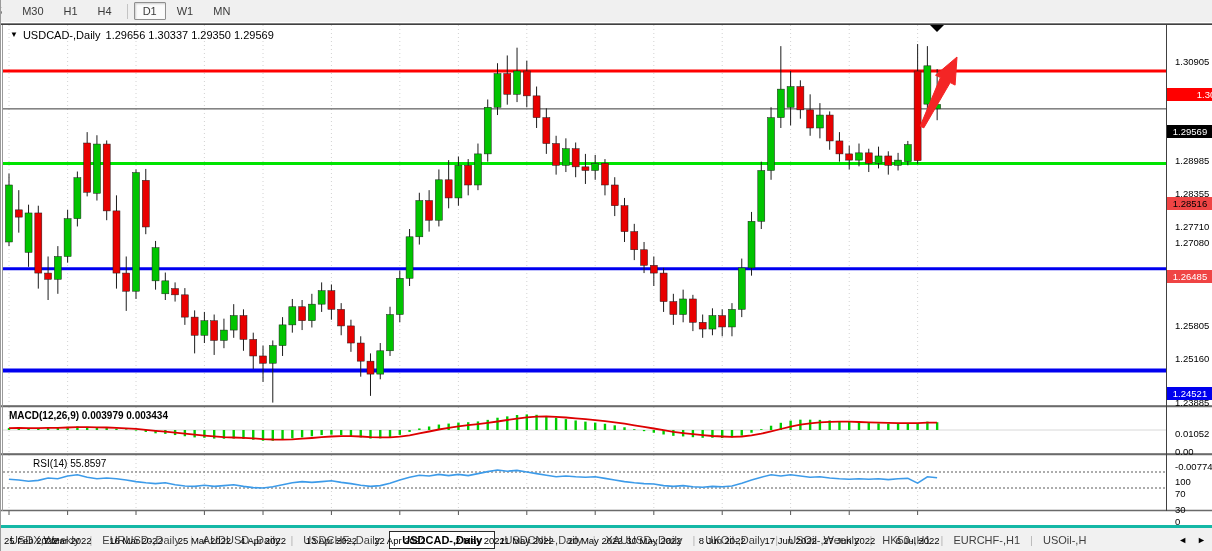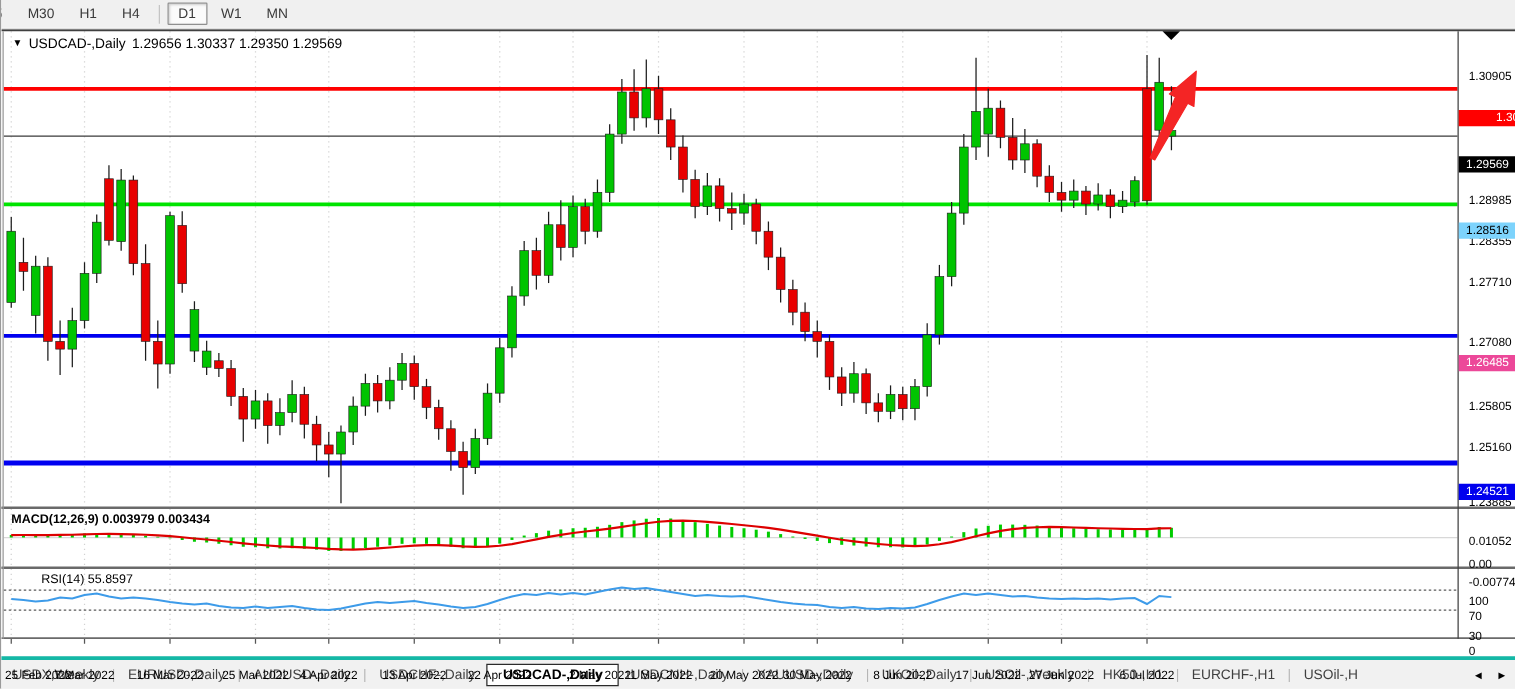--- a/index.html
+++ b/index.html
@@ -432,35 +432,35 @@
     </div>
 
     <div class="ind-label" style="top:388px;font-weight:bold;">MACD(12,26,9) 0.003979 0.003434</div>
     <div class="ind-label" style="top:436px;margin-left:24px;">RSI(14) 55.8597</div>
 
     <div id="axis-labels">
         <div class="axlab" style="top: 33.6528px;">1.30905</div>
         <div class="axlab" style="top: 133.135px;">1.28985</div>
         <div class="axlab" style="top: 165.777px;">1.28355</div>
         <div class="axlab" style="top: 199.197px;">1.27710</div>
-        <div class="axlab" style="top: 247px;">1.27080</div>
+        <div class="axlab" style="top: 215px;">1.27080</div>
         <div class="axlab" style="top: 297.902px;">1.25805</div>
         <div class="axlab" style="top: 331.321px;">1.25160</div>
         <div class="axlab" style="top: 375px; text-align: right;">1.23885</div>
         <div class="axlab" style="top: 406px;">0.01052</div>
         <div class="axlab" style="top: 424px;">0.00</div>
         <div class="axlab" style="top: 439.101px;">-0.007744</div>
         <div class="axlab" style="top: 454px;">100</div>
         <div class="axlab" style="top: 466px;">70</div>
         <div class="axlab" style="top: 482px;">30</div>
         <div class="axlab" style="top: 494px;">0</div>
         <div class="axbadge" style="top: 65.5px; background: rgb(255, 0, 0); color: rgb(255, 255, 255); padding-left: 24px;">1.30300</div>
         <div class="axbadge" style="top: 103.376px; background: rgb(0, 0, 0); color: rgb(255, 255, 255);">1.29569</div>
-        <div class="axbadge" style="top: 156px; background: #7dd3fc; color: rgb(0, 0, 0);">1.28516</div>
-        <div class="axbadge" style="top: 262px; background: #ec4899; color: rgb(255, 255, 255);">1.26485</div>
+        <div class="axbadge" style="top: 175px; background: #ef4444; color: rgb(0, 0, 0);">1.28516</div>
+        <div class="axbadge" style="top: 248px; background: #ef4444; color: rgb(255, 255, 255);">1.26485</div>
         <div class="axbadge" style="top: 364.93px; background: rgb(0, 0, 238); color: rgb(255, 255, 255);">1.24521</div>
       </div>
     <div id="date-labels">
         <div class="datelab" style="top: 513px; left: 3px;">25 Feb 2022</div>
         <div class="datelab" style="top: 513px; left: 66.62px; transform: translateX(-50%);">7 Mar 2022</div>
         <div class="datelab" style="top: 513px; left: 135.01px; transform: translateX(-50%);">16 Mar 2022</div>
         <div class="datelab" style="top: 513px; left: 203.4px; transform: translateX(-50%);">25 Mar 2022</div>
         <div class="datelab" style="top: 513px; left: 262.02px; transform: translateX(-50%);">4 Apr 2022</div>
         <div class="datelab" style="top: 513px; left: 330.41px; transform: translateX(-50%);">13 Apr 2022</div>
         <div class="datelab" style="top: 513px; left: 398.8px; transform: translateX(-50%);">22 Apr 2022</div>

